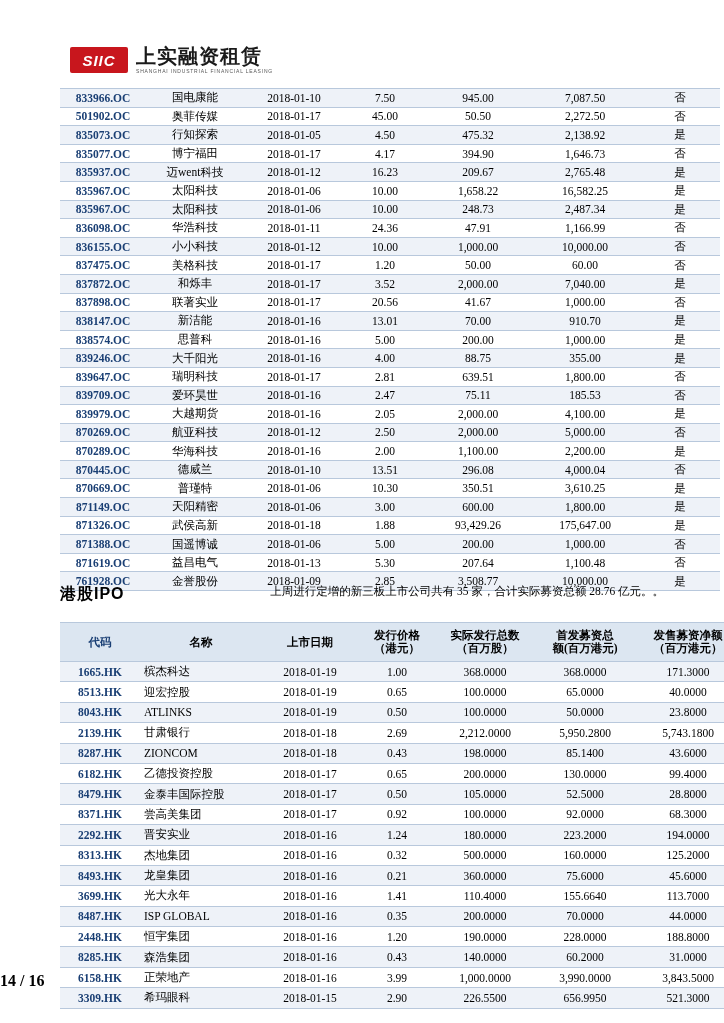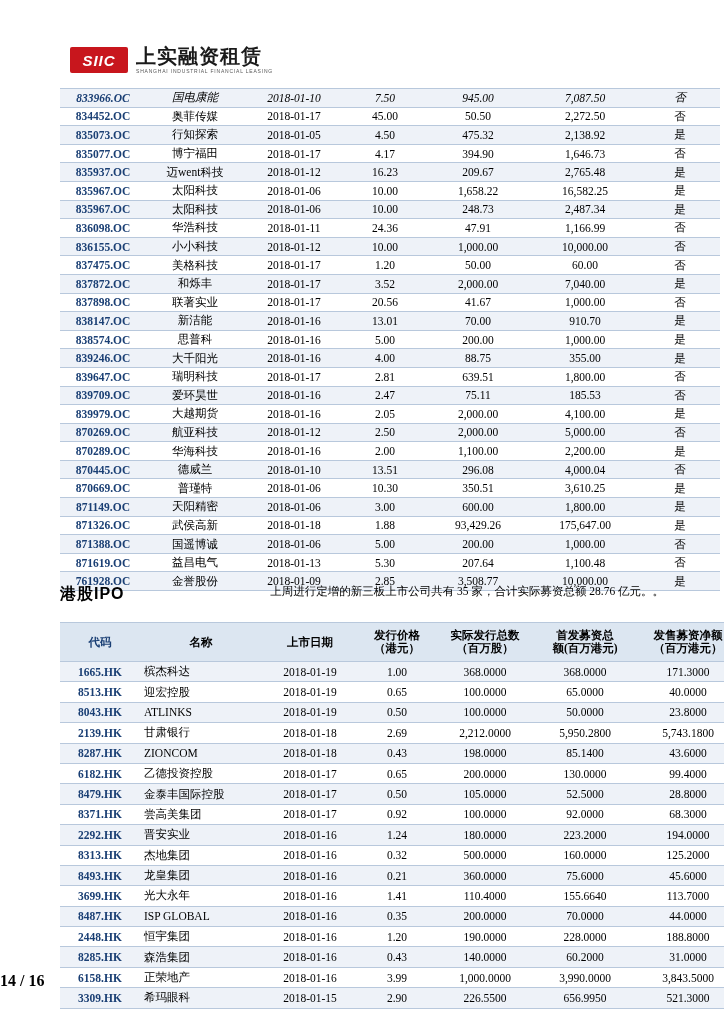--- a/index.html
+++ b/index.html
@@ -83,21 +83,21 @@
   }
   .neeq-table td {
     height: 17.6px;
     padding: 0 4px;
     border-bottom: 1px solid #b8c8dc;
     font-family: "Liberation Serif", serif;
     font-size: 11.5px;
     white-space: nowrap;
     overflow: hidden;
   }
-  .neeq-table tr:first-child td { border-top: 1px solid #b8c8dc; font-style: italic; }
+  .neeq-table tr:first-child td { border-top: 1px solid #b8c8dc; }
   .neeq-table tr:nth-child(odd) td { background: #eef2f8; }
   .neeq-table tr:nth-child(even) td { background: #ffffff; }
 
   .col-code  { width: 78px;  text-align: center; font-weight: bold; color: #1a3f74; }
   .col-name  { width: 90px;  text-align: center; }
   .col-date  { width: 92px;  text-align: center; }
   .col-price { width: 74px;  text-align: center; }
   .col-vol   { width: 96px;  text-align: center; }
   .col-amt   { width: 102px; text-align: center; }
   .col-flag  { width: 72px;  text-align: center; }
@@ -193,21 +193,21 @@
         <tr>
           <td class="col-code">833966.OC</td>
           <td class="col-name">国电康能</td>
           <td class="col-date">2018-01-10</td>
           <td class="col-price">7.50</td>
           <td class="col-vol">945.00</td>
           <td class="col-amt">7,087.50</td>
           <td class="col-flag">否</td>
         </tr>
         <tr>
-          <td class="col-code">834452.OC</td>
+          <td class="col-code">501902.OC</td>
           <td class="col-name">奥菲传媒</td>
           <td class="col-date">2018-01-17</td>
           <td class="col-price">45.00</td>
           <td class="col-vol">50.50</td>
           <td class="col-amt">2,272.50</td>
           <td class="col-flag">否</td>
         </tr>
         <tr>
           <td class="col-code">835073.OC</td>
           <td class="col-name">行知探索</td>

